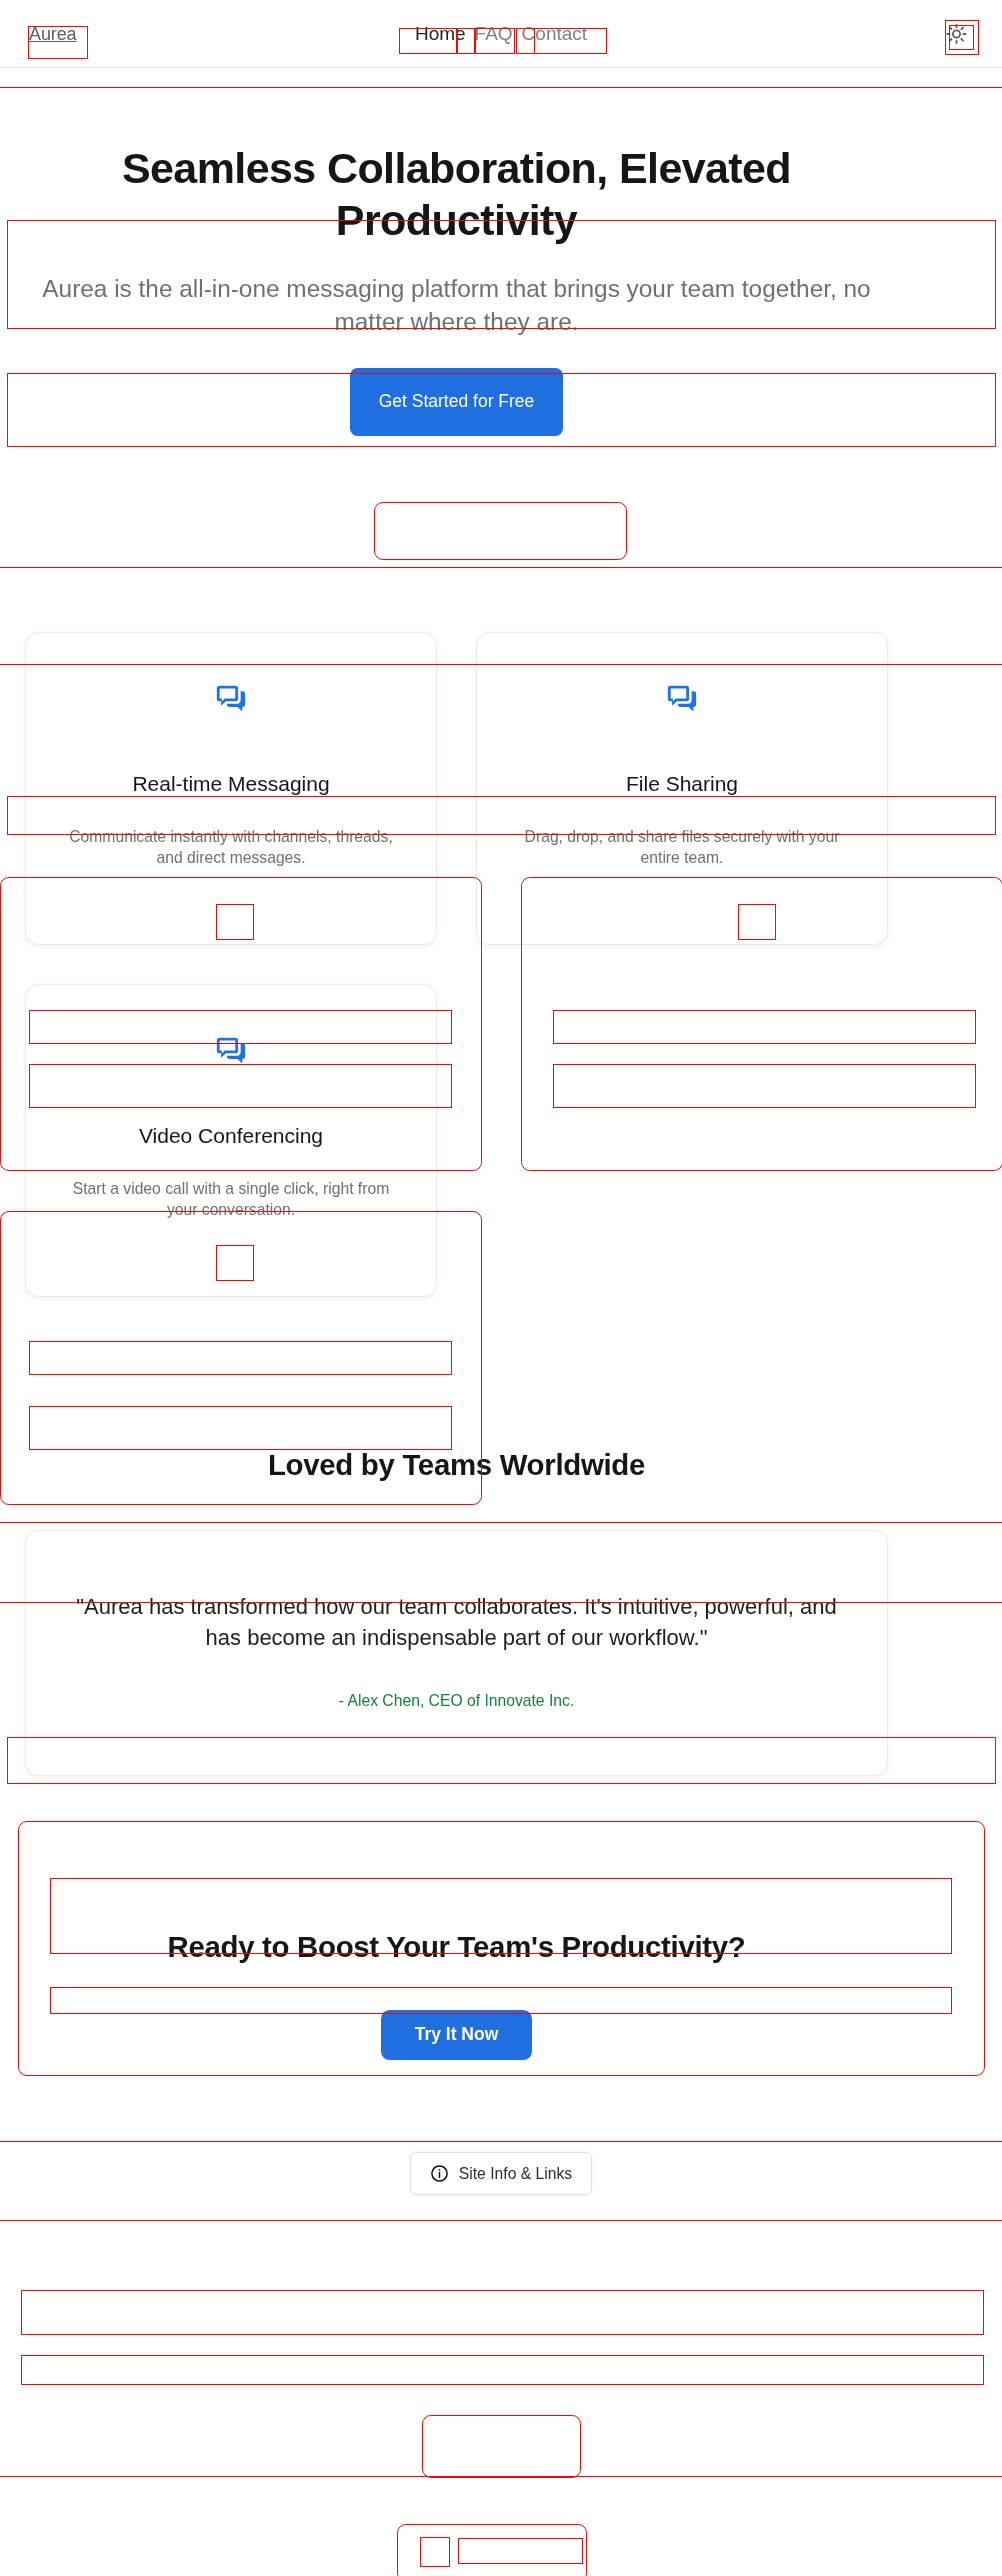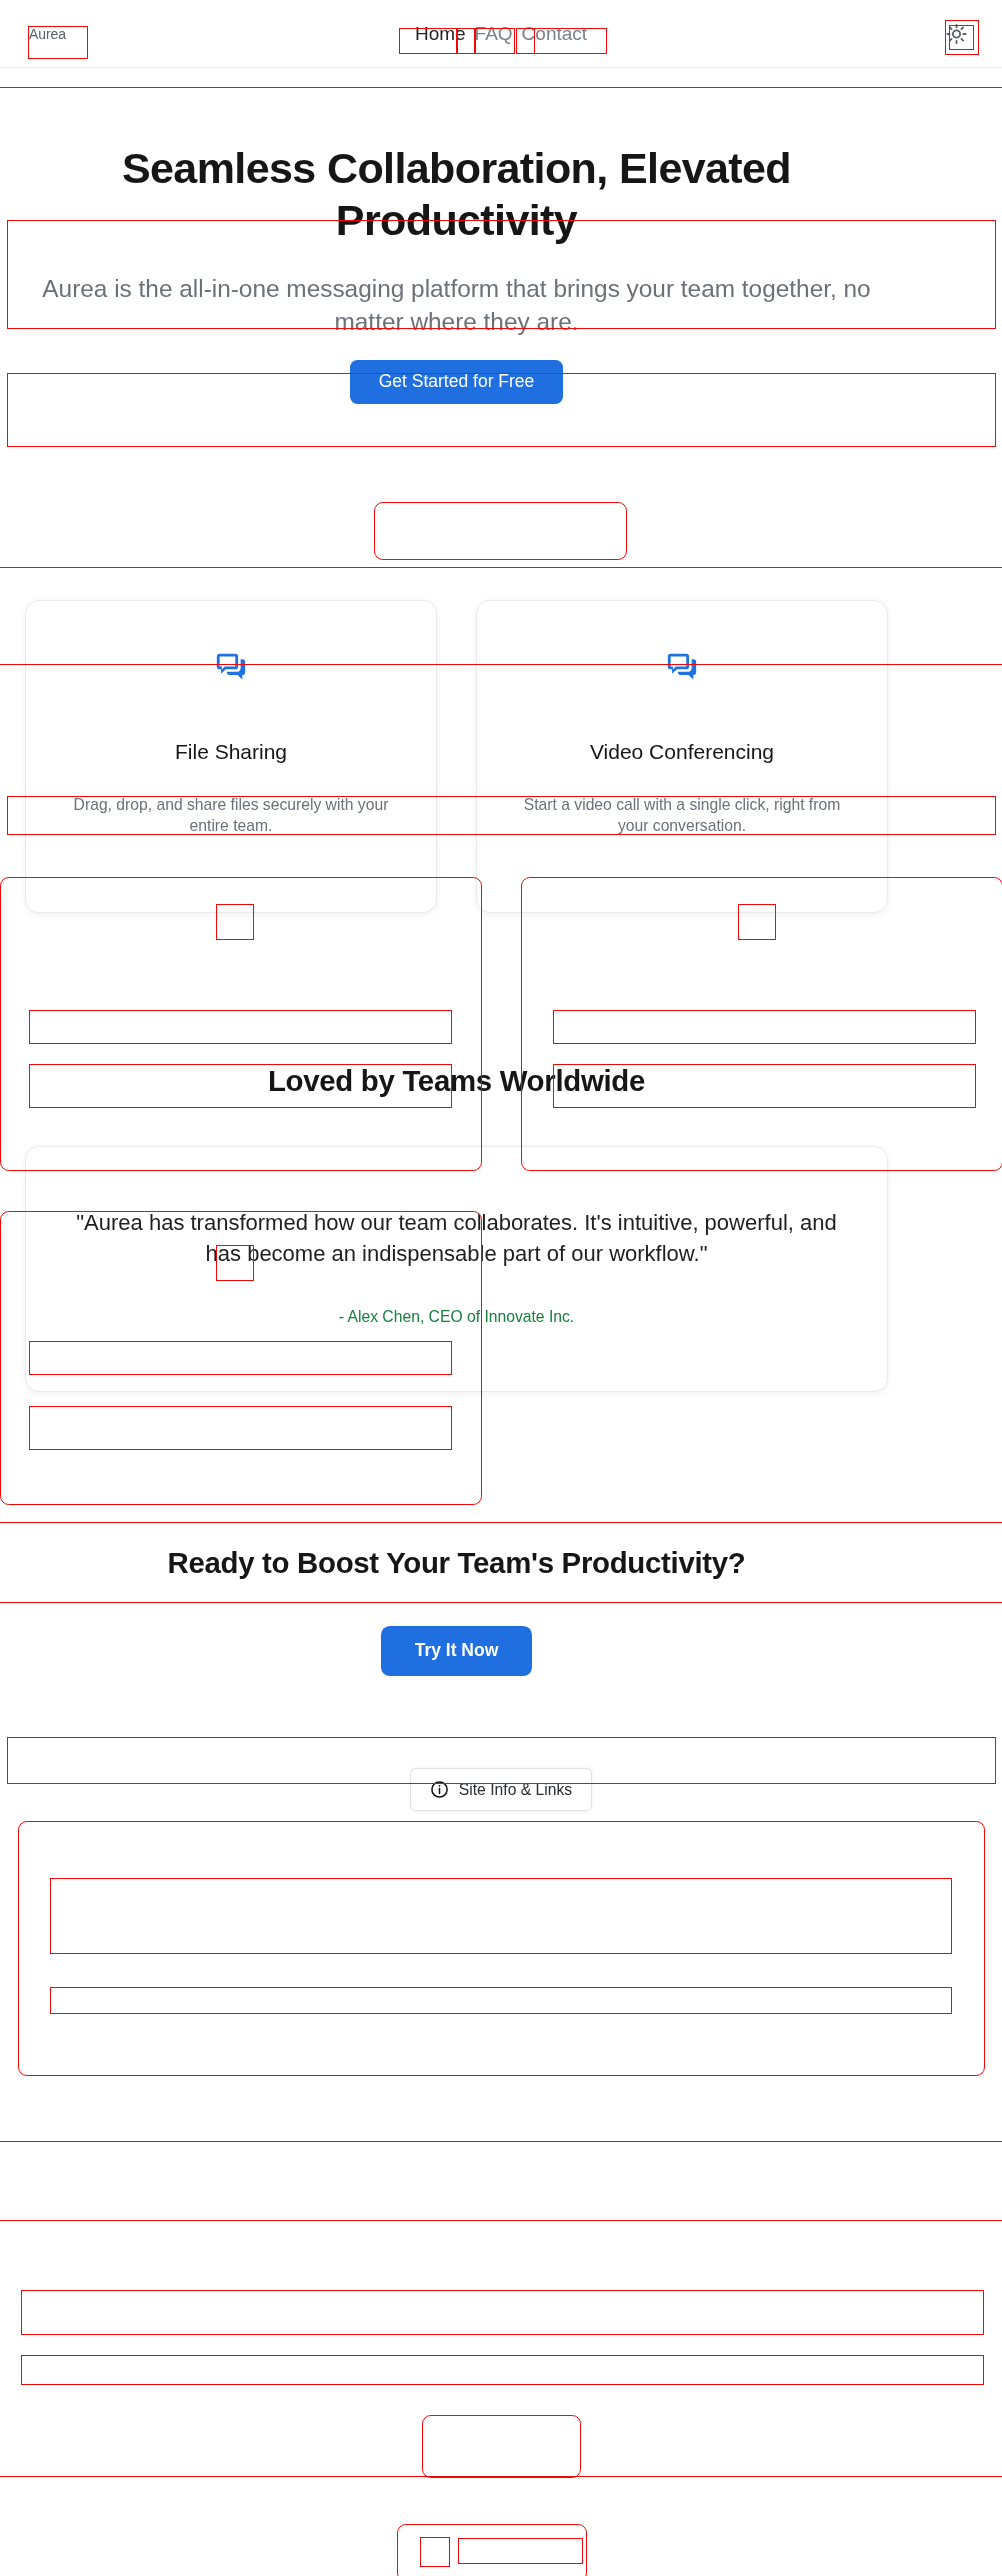--- a/index.html
+++ b/index.html
@@ -21,25 +21,26 @@
     position: relative;
     height: 68px;
     width: 1002px;
     display: flex;
     align-items: center;
     padding: 0 29px;
     background: #ffffff;
     border-bottom: 0.6px solid #ececec;
   }
   .brand {
-    font-size: 14px;
+    font-size: 18px;
     color: #5b6068;
     line-height: 1;
     letter-spacing: -0.1px;
     white-space: nowrap;
+    text-decoration: underline;
   }
   .nav {
     position: absolute;
     left: 50%;
     transform: translateX(-50%);
     display: flex;
     align-items: center;
     gap: 9px;
   }
   .nav a {
@@ -87,28 +88,28 @@
   .hero-sub {
     margin: 26px auto 0;
     font-size: 24.4px;
     color: #6c7077;
     line-height: 1.34;
     max-width: 877px;
     font-weight: 300;
   }
   .btn-primary {
     display: inline-block;
-    margin-top: 22px;
+    margin-top: 30px;
     background: #1f6fe0;
     color: #ffffff;
     border: none;
     border-radius: 7.5px;
     font-size: 17.5px;
     font-family: inherit;
-    padding: 13px 29px;
+    padding: 25px 29px;
     cursor: pointer;
     line-height: 1;
     text-align: center;
   }
 
   
   .features { padding-top: 74px; padding-bottom: 75px; }
   .section-title {
     text-align: center;
     font-size: 29.4px;
@@ -251,20 +252,30 @@
 <section class="section hero">
   <h1 class="hero-title">Seamless Collaboration, Elevated Productivity</h1>
   <p class="hero-sub">Aurea is the all-in-one messaging platform that brings your team together, no matter where they are.</p>
   <button class="btn-primary">Get Started for Free</button>
 </section>
 
 <section class="section features">
 
   <div class="feature-grid">
 
+    <div class="feature-card">
+      <div class="feature-icon">
+        <svg width="34" height="34" viewBox="0 0 24 24" fill="#1f73e0">
+          <path d="M15 4H4a2 2 0 0 0-2 2v7a2 2 0 0 0 2 2h1v3.2L8.4 15H15a2 2 0 0 0 2-2V6a2 2 0 0 0-2-2zm0 9H7.6L5.6 15V13H4V6h11v7z"></path>
+          <path d="M20 8h-1.2v6.2a2.6 2.6 0 0 1-2.6 2.6H9v.2a2 2 0 0 0 2 2h5.6l3.4 3.2V19h.2a1.8 1.8 0 0 0 1.8-1.8V10a2 2 0 0 0-2-2z"></path>
+        </svg>
+      </div>
+      <div class="feature-name">Real-time Messaging</div>
+      <div class="feature-desc">Communicate instantly with channels, threads, and direct messages.</div>
+    </div>
 
     <div class="feature-card">
       <div class="feature-icon">
         <svg width="34" height="34" viewBox="0 0 24 24" fill="#1f73e0">
           <path d="M15 4H4a2 2 0 0 0-2 2v7a2 2 0 0 0 2 2h1v3.2L8.4 15H15a2 2 0 0 0 2-2V6a2 2 0 0 0-2-2zm0 9H7.6L5.6 15V13H4V6h11v7z"></path>
           <path d="M20 8h-1.2v6.2a2.6 2.6 0 0 1-2.6 2.6H9v.2a2 2 0 0 0 2 2h5.6l3.4 3.2V19h.2a1.8 1.8 0 0 0 1.8-1.8V10a2 2 0 0 0-2-2z"></path>
         </svg>
       </div>
       <div class="feature-name">File Sharing</div>
       <div class="feature-desc">Drag, drop, and share files securely with your entire team.</div>

